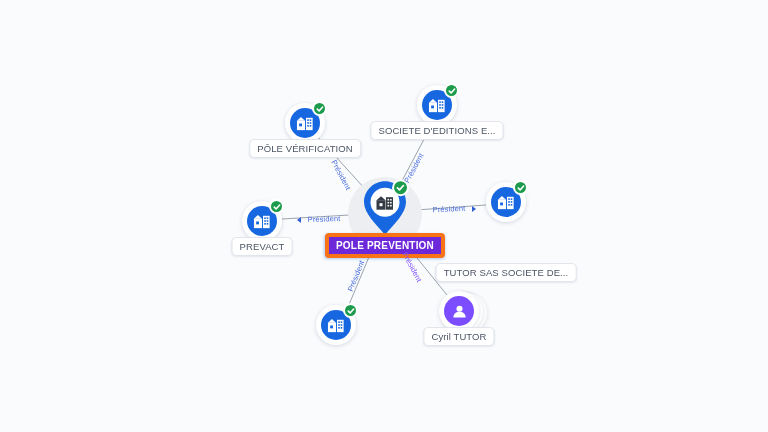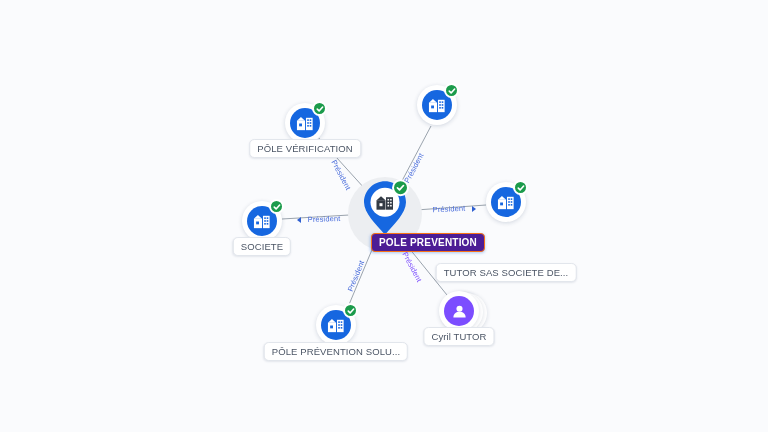--- a/index.html
+++ b/index.html
@@ -110,29 +110,28 @@
     border: 1px solid #e2e6ec;
     border-radius: 5px;
     color: #4b5565;
     font-size: 9.5px;
     letter-spacing: 0.1px;
     padding: 3px 7px 3px 7px;
     white-space: nowrap;
     box-shadow: 0 1px 2px rgba(30,50,90,0.10);
   }
   .node-label.primary {
-    background: #4c1d95;
-    border: 1px solid #f97316;
+    background: #6d28d9;
+    border: 4px solid #f97316;
     color: #ffffff;
     font-weight: bold;
     font-size: 10px;
     border-radius: 4px;
     box-shadow: 0 1px 3px rgba(22,103,224,0.35);
     letter-spacing: 0.2px;
-    margin-left: 43px;
   }
 
   
   .edge-label {
     position: absolute;
     font-size: 7.5px;
     color: #4a6ddb;
     white-space: nowrap;
     transform-origin: 50% 50%;
     letter-spacing: 0.1px;
@@ -232,20 +231,21 @@
           <rect x="14.4" y="11.6" width="1.7" height="1.7" fill="#1667e0"></rect>
         </svg>
       </div>
       <div class="badge-check">
         <svg width="8" height="8" viewBox="0 0 10 10">
             <path d="M1.6 5.2 L3.9 7.4 L8.3 2.6" stroke="#ffffff" stroke-width="2" fill="none" stroke-linecap="round" stroke-linejoin="round"></path>
           </svg>
       </div>
     </div>
   </div>
+  <div class="node-label" style="left:437px; top:121px;">SOCIETE D'EDITIONS E...</div>
 
   <div class="node" style="left:506px; top:202px;">
     <div class="node-shape circle-node">
       <div class="circle-inner">
         <svg width="19" height="19" viewBox="0 0 20 20">
           <rect x="1" y="7" width="8.5" height="10" fill="#ffffff"></rect>
           <path d="M1 7 L5.2 3.2 L9.5 7 Z" fill="#ffffff"></path>
           <rect x="3.3" y="10" width="3" height="3" fill="#1667e0"></rect>
           <rect x="10.5" y="4" width="7" height="13" fill="#ffffff"></rect>
           <rect x="11.8" y="5.6" width="1.7" height="1.7" fill="#1667e0"></rect>
@@ -281,21 +281,21 @@
           <rect x="14.4" y="11.6" width="1.7" height="1.7" fill="#1667e0"></rect>
         </svg>
       </div>
       <div class="badge-check">
         <svg width="8" height="8" viewBox="0 0 10 10">
             <path d="M1.6 5.2 L3.9 7.4 L8.3 2.6" stroke="#ffffff" stroke-width="2" fill="none" stroke-linecap="round" stroke-linejoin="round"></path>
           </svg>
       </div>
     </div>
   </div>
-  <div class="node-label" style="left:262px; top:237px;">SOCIETE</div>
+  <div class="node-label" style="left:262px; top:237px;">PREVACT</div>
 
   <div class="node" style="left:336px; top:325px;">
     <div class="node-shape circle-node">
       <div class="circle-inner">
         <svg width="19" height="19" viewBox="0 0 20 20">
           <rect x="1" y="7" width="8.5" height="10" fill="#ffffff"></rect>
           <path d="M1 7 L5.2 3.2 L9.5 7 Z" fill="#ffffff"></path>
           <rect x="3.3" y="10" width="3" height="3" fill="#1667e0"></rect>
           <rect x="10.5" y="4" width="7" height="13" fill="#ffffff"></rect>
           <rect x="11.8" y="5.6" width="1.7" height="1.7" fill="#1667e0"></rect>
@@ -306,21 +306,20 @@
           <rect x="14.4" y="11.6" width="1.7" height="1.7" fill="#1667e0"></rect>
         </svg>
       </div>
       <div class="badge-check">
         <svg width="8" height="8" viewBox="0 0 10 10">
             <path d="M1.6 5.2 L3.9 7.4 L8.3 2.6" stroke="#ffffff" stroke-width="2" fill="none" stroke-linecap="round" stroke-linejoin="round"></path>
           </svg>
       </div>
     </div>
   </div>
-  <div class="node-label" style="left:336px; top:342px;">PÔLE PRÉVENTION SOLU...</div>
 
   <div class="node" style="left:459px; top:311px;">
     <div class="node-shape person-stack" style="left:-20px; top:-20px; transform:none;">
       <div class="card c3"></div>
       <div class="card c2"></div>
       <div class="card c1">
         <div class="person-inner">
           <svg width="17" height="17" viewBox="0 0 20 20">
             <circle cx="10" cy="6.8" r="3.6" fill="#ffffff"></circle>
             <path d="M2.8 17 C2.8 12.4 6.1 10.3 10 10.3 C13.9 10.3 17.2 12.4 17.2 17 Z" fill="#ffffff"></path>

